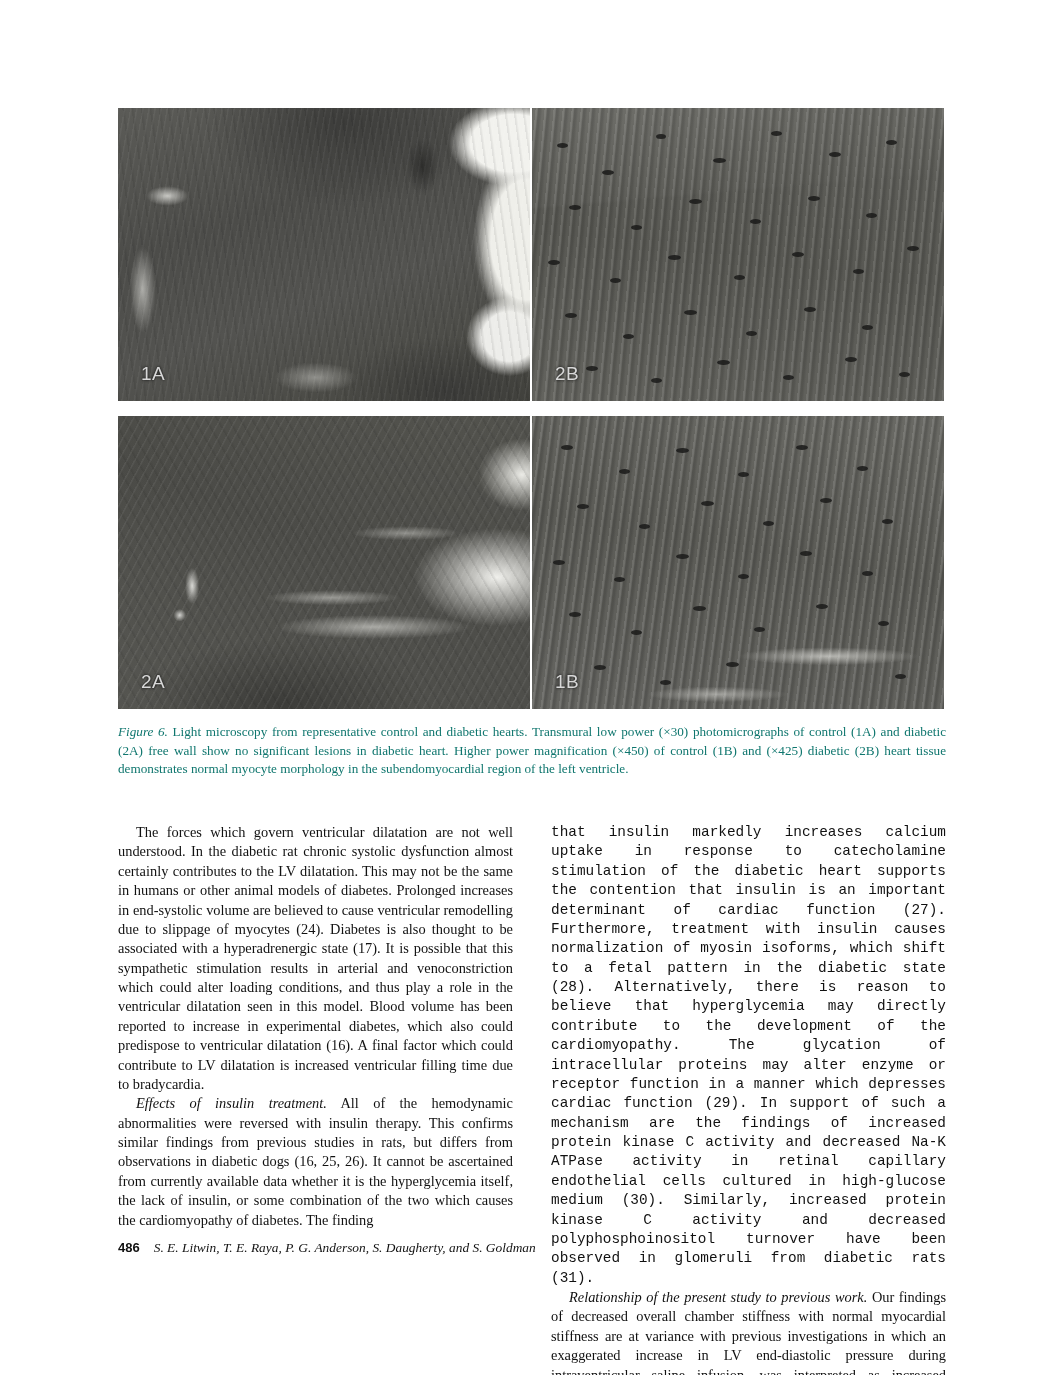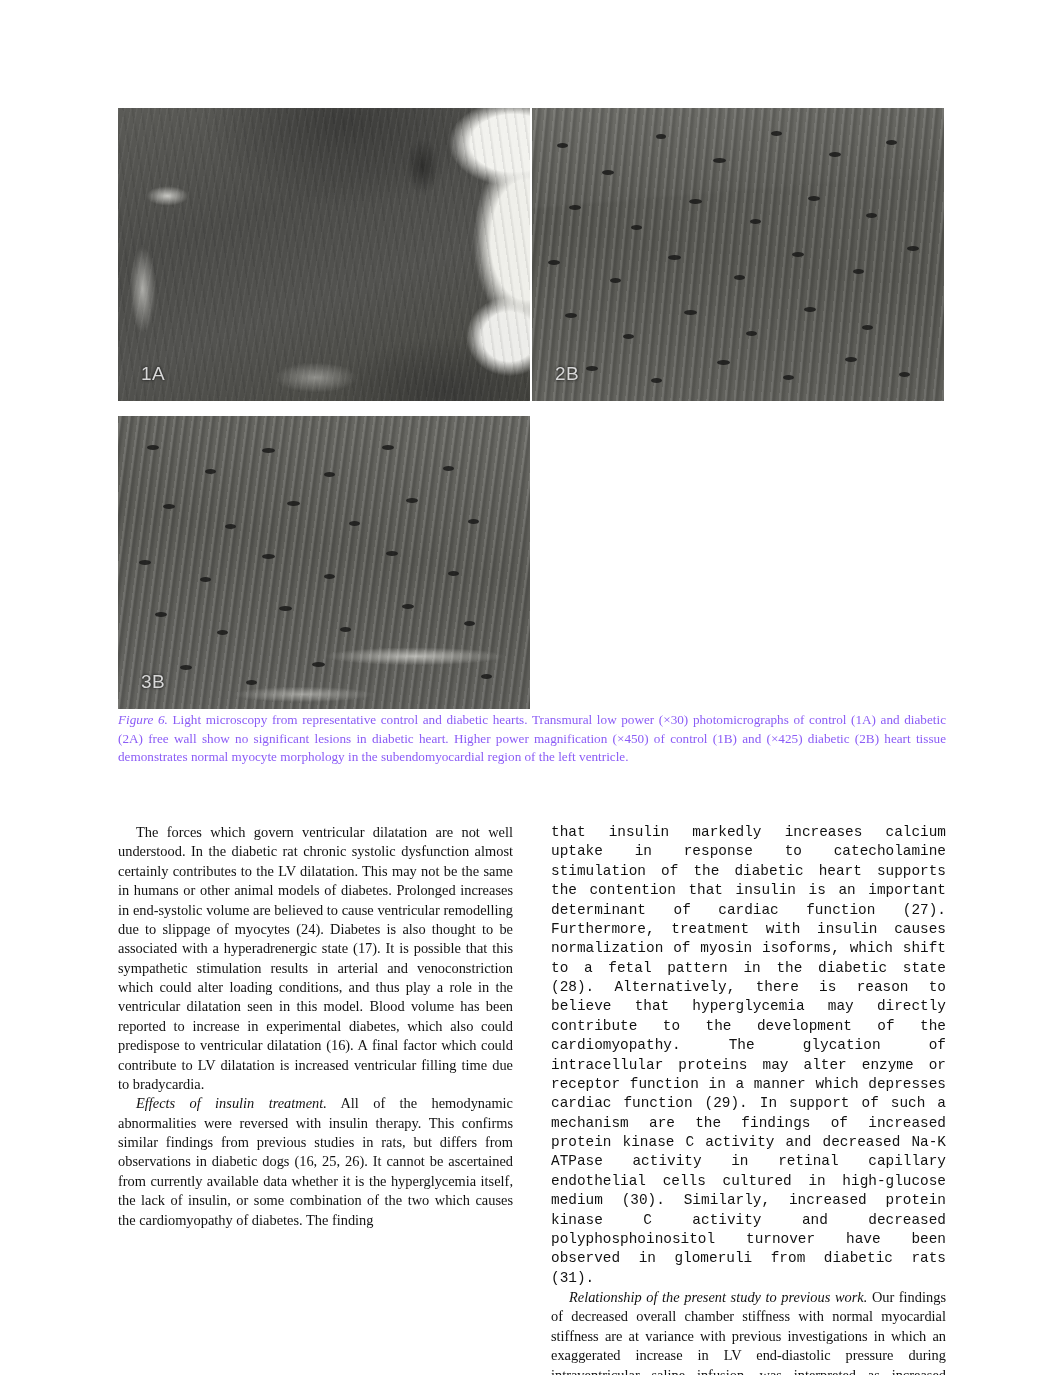--- a/index.html
+++ b/index.html
@@ -154,25 +154,25 @@
     transform: rotate(-2.5deg);
   }
   .p2b .gaps {
     position: absolute; inset: 0;
     background:
       radial-gradient(ellipse 120px 12px at 72% 82%, rgba(245,245,240,0.6), rgba(245,245,240,0) 75%),
       radial-gradient(ellipse 90px 10px at 45% 95%, rgba(245,245,240,0.45), rgba(245,245,240,0) 78%);
   }
 
   .figure-caption {
-    margin-top: 2px;
+    margin-top: 14px;
     font-size: 13.2px;
     line-height: 1.42;
     text-align: justify;
-    color: #8b5cf6;
+    color: #0f766e;
   }
   .figure-caption .fig-num {
     font-style: italic;
   }
   .it { font-style: italic; }
 
   
   .body-cols {
     position: absolute;
     left: 118px;
@@ -260,20 +260,26 @@
           <span class="nucleus" style="left:13%;top:88%;width:12px;height:5px;"></span>
           <span class="nucleus" style="left:29%;top:92%;width:11px;height:5px;"></span>
           <span class="nucleus" style="left:45%;top:86%;width:13px;height:5px;"></span>
           <span class="nucleus" style="left:61%;top:91%;width:11px;height:5px;"></span>
           <span class="nucleus" style="left:76%;top:85%;width:12px;height:5px;"></span>
           <span class="nucleus" style="left:89%;top:90%;width:11px;height:5px;"></span>
         </div>
         <div class="panel-label">2B</div>
       </div>
 
+      <div class="micrograph p2a">
+        <div class="base"></div>
+        <div class="streaks"></div>
+        <div class="vessels"></div>
+        <div class="panel-label">2A</div>
+      </div>
 
       <div class="micrograph p2b">
         <div class="base"></div>
         <div class="fibers"></div>
         <div class="gaps"></div>
         <div class="nuclei">
           <span class="nucleus" style="left:7%;top:10%;width:12px;height:5px;"></span>
           <span class="nucleus" style="left:21%;top:18%;width:11px;height:5px;"></span>
           <span class="nucleus" style="left:35%;top:11%;width:13px;height:5px;"></span>
           <span class="nucleus" style="left:50%;top:19%;width:11px;height:5px;"></span>
@@ -295,21 +301,21 @@
           <span class="nucleus" style="left:24%;top:73%;width:11px;height:5px;"></span>
           <span class="nucleus" style="left:39%;top:65%;width:13px;height:5px;"></span>
           <span class="nucleus" style="left:54%;top:72%;width:11px;height:5px;"></span>
           <span class="nucleus" style="left:69%;top:64%;width:12px;height:5px;"></span>
           <span class="nucleus" style="left:84%;top:70%;width:11px;height:5px;"></span>
           <span class="nucleus" style="left:15%;top:85%;width:12px;height:5px;"></span>
           <span class="nucleus" style="left:31%;top:90%;width:11px;height:5px;"></span>
           <span class="nucleus" style="left:47%;top:84%;width:13px;height:5px;"></span>
           <span class="nucleus" style="left:88%;top:88%;width:11px;height:5px;"></span>
         </div>
-        <div class="panel-label">3B</div>
+        <div class="panel-label">1B</div>
       </div>
 
     </div>
 
     <div class="figure-caption">
       <span class="fig-num">Figure 6.</span><span> Light microscopy from representative control and diabetic hearts. Transmural low power (×30) photomicrographs of control (1A) and diabetic (2A) free wall show no significant lesions in diabetic heart. Higher power magnification (×450) of control (1B) and (×425) diabetic (2B) heart tissue demonstrates normal myocyte morphology in the subendomyocardial region of the left ventricle.</span>
     </div>
   </div>
 
   <div class="body-cols">
@@ -319,14 +325,17 @@
       <p><span class="it">Effects of insulin treatment.</span><span> All of the hemodynamic abnormalities were reversed with insulin therapy. This confirms similar findings from previous studies in rats, but differs from observations in diabetic dogs (16, 25, 26). It cannot be ascertained from currently available data whether it is the hyperglycemia itself, the lack of insulin, or some combination of the two which causes the cardiomyopathy of diabetes. The finding</span></p>
     </div>
 
     <div class="col">
       <p class="noindent">that insulin markedly increases calcium uptake in response to catecholamine stimulation of the diabetic heart supports the contention that insulin is an important determinant of cardiac function (27). Furthermore, treatment with insulin causes normalization of myosin isoforms, which shift to a fetal pattern in the diabetic state (28). Alternatively, there is reason to believe that hyperglycemia may directly contribute to the development of the cardiomyopathy. The glycation of intracellular proteins may alter enzyme or receptor function in a manner which depresses cardiac function (29). In support of such a mechanism are the findings of increased protein kinase C activity and decreased Na-K ATPase activity in retinal capillary endothelial cells cultured in high-glucose medium (30). Similarly, increased protein kinase C activity and decreased polyphosphoinositol turnover have been observed in glomeruli from diabetic rats (31).</p>
       <p><span class="it">Relationship of the present study to previous work.</span><span> Our findings of decreased overall chamber stiffness with normal myocardial stiffness are at variance with previous investigations in which an exaggerated increase in LV end-diastolic pressure during intraventricular saline infusion, was interpreted as increased myocardial stiffness (5). The latter study</span></p>
     </div>
 
   </div>
 
+  <div class="footer">
+    <span class="pageno">486</span><span class="authors">S. E. Litwin, T. E. Raya, P. G. Anderson, S. Daugherty, and S. Goldman</span>
+  </div>
 
 </div>
 
 </body></html>

